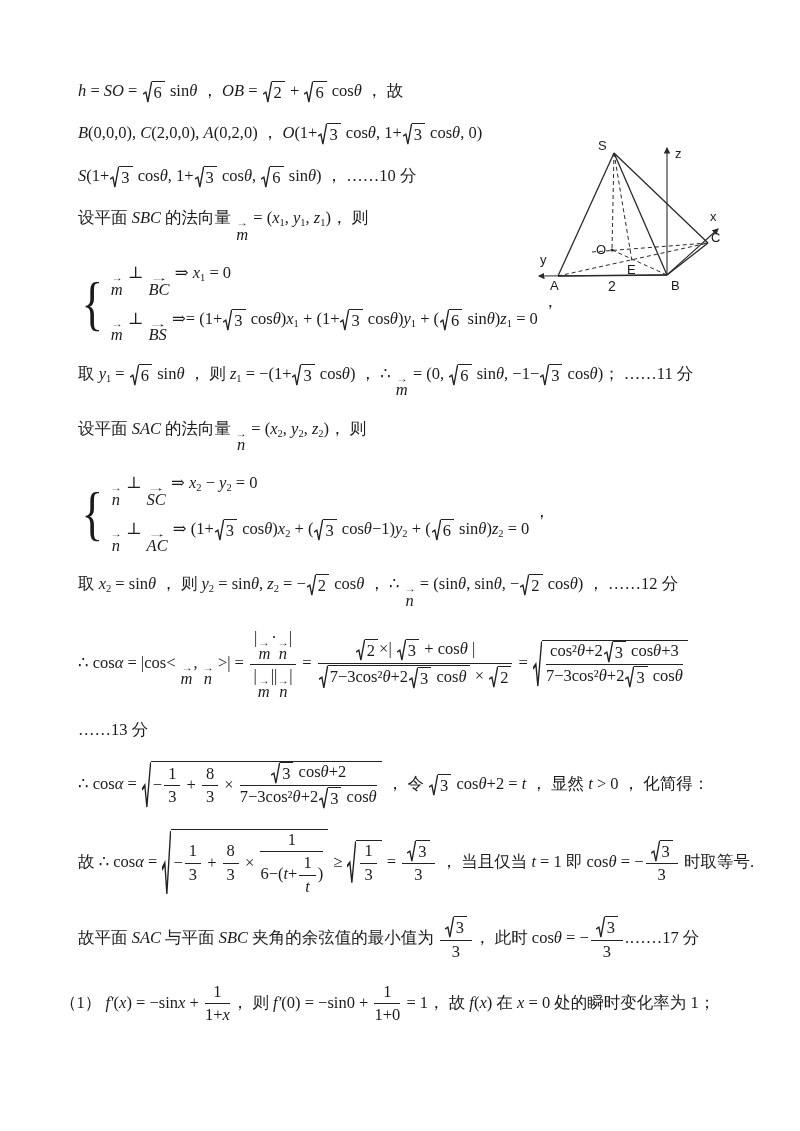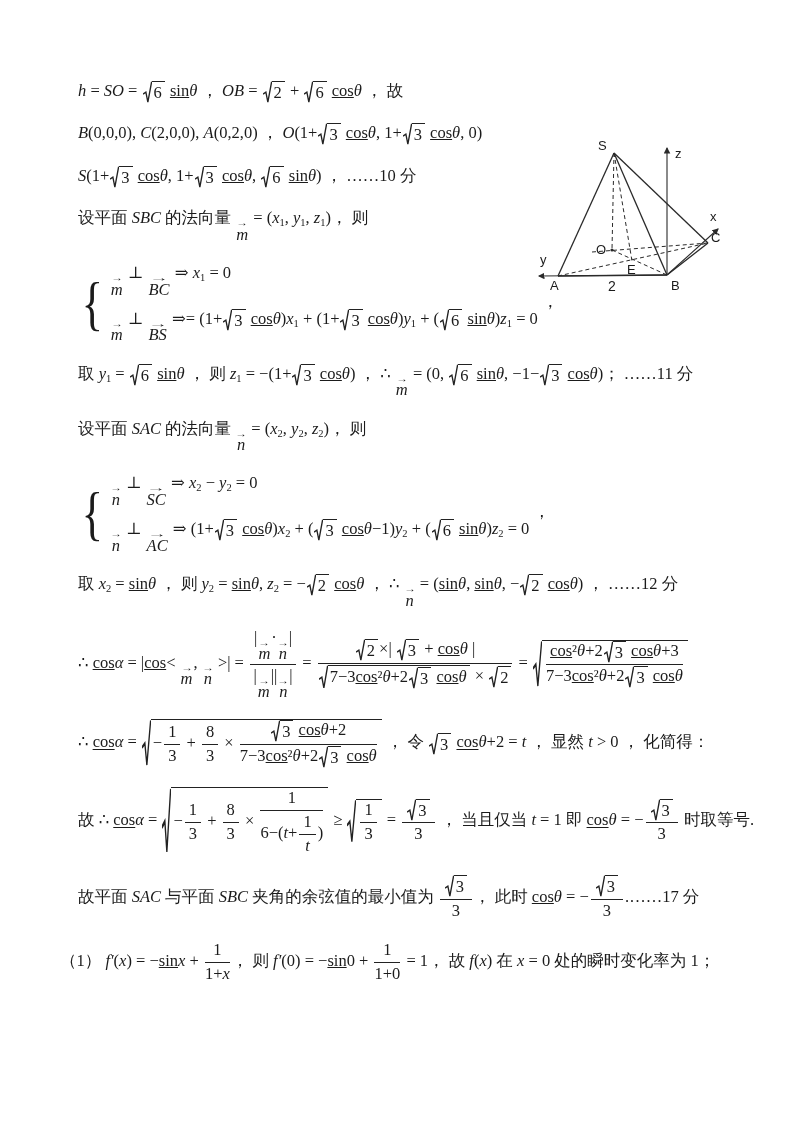--- a/index.html
+++ b/index.html
@@ -3,21 +3,21 @@
 <meta charset="utf-8">
 <style>
   html,body{margin:0;padding:0;background:#ffffff;color:#1b1b1b;}
   body{width:800px;height:1131px;font-family:"Liberation Serif","DejaVu Serif","DejaVu Sans",serif;}
   .doc{position:relative;width:800px;height:1131px;box-sizing:border-box;padding:80px 40px 12px 78px;overflow:hidden;}
   .mline{font-size:16.5px;line-height:1.35;margin-bottom:19px;white-space:nowrap;}
   .mline.b{margin-bottom:7px;line-height:1.45;}
   .ind1{margin-left:-31px;}
   .ind2{margin-left:-18px;}
   .it{font-style:italic;}
-  .rm{font-style:normal;text-decoration:underline;}
+  .rm{font-style:normal;}
   
   .fr{display:inline-flex;flex-direction:column;vertical-align:middle;text-align:center;margin:0 2px;line-height:1.25;}
   .nu{display:block;border-bottom:1.3px solid #222;padding:0 4px 1px;}
   .de{display:block;padding-top:1px;}
   
   .rt{display:inline-flex;align-items:stretch;vertical-align:middle;margin:0 1px;}
   .rad{width:9px;flex:none;display:block;}
   .bar{display:inline-block;border-top:1.3px solid #222;padding:0 3px 0 2px;line-height:1.3;}
   
   .vc{display:inline-flex;flex-direction:column;align-items:center;vertical-align:-3px;line-height:1;margin:0 1px;}
@@ -260,20 +260,21 @@
                   <span class="bar">3</span>
                 </span> <span class="rm">cos</span><span class="it">θ</span>+3</span>
               <span class="de">7−3<span class="rm">cos</span>²<span class="it">θ</span>+2<span class="rt">
                   <svg viewBox="0 0 10 24" preserveAspectRatio="none" class="rad">
                     <path d="M0 14 L3.2 12 L5.4 22.5 L9.6 0.7" fill="none" stroke="#222" stroke-width="1.5"></path>
                   </svg>
                   <span class="bar">3</span>
                 </span> <span class="rm">cos</span><span class="it">θ</span></span>
             </span></span>
         </span></div>
+      <div class="mline">……13 分</div>
       <div class="mline">∴ <span class="rm">cos</span><span class="it">α</span> = <span class="rt">
           <svg viewBox="0 0 10 24" preserveAspectRatio="none" class="rad">
             <path d="M0 14 L3.2 12 L5.4 22.5 L9.6 0.7" fill="none" stroke="#222" stroke-width="1.5"></path>
           </svg>
           <span class="bar">−<span class="fr">
               <span class="nu">1</span>
               <span class="de">3</span>
             </span> + <span class="fr">
               <span class="nu">8</span>
               <span class="de">3</span>

